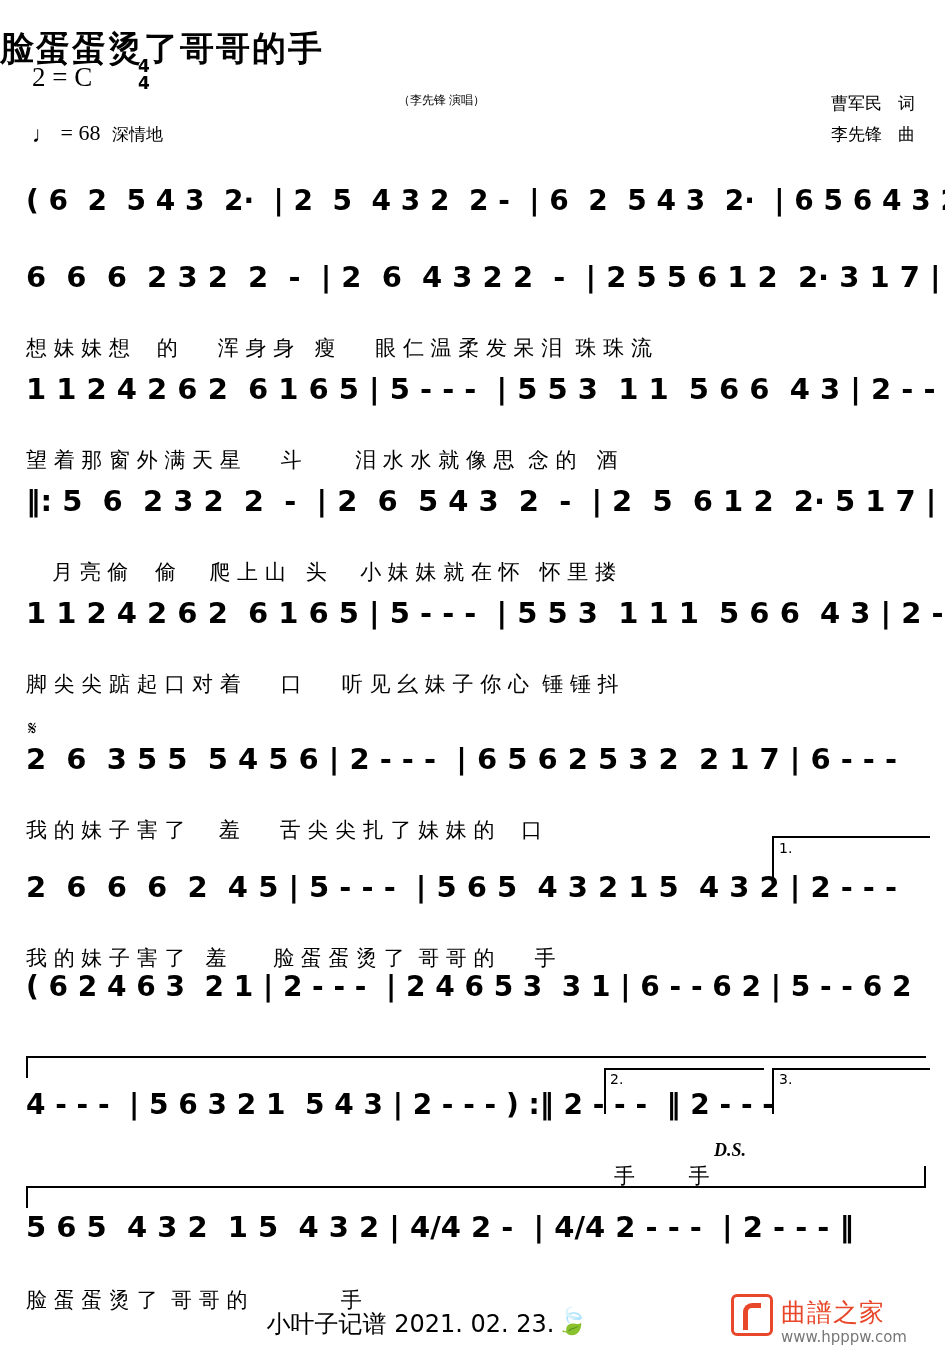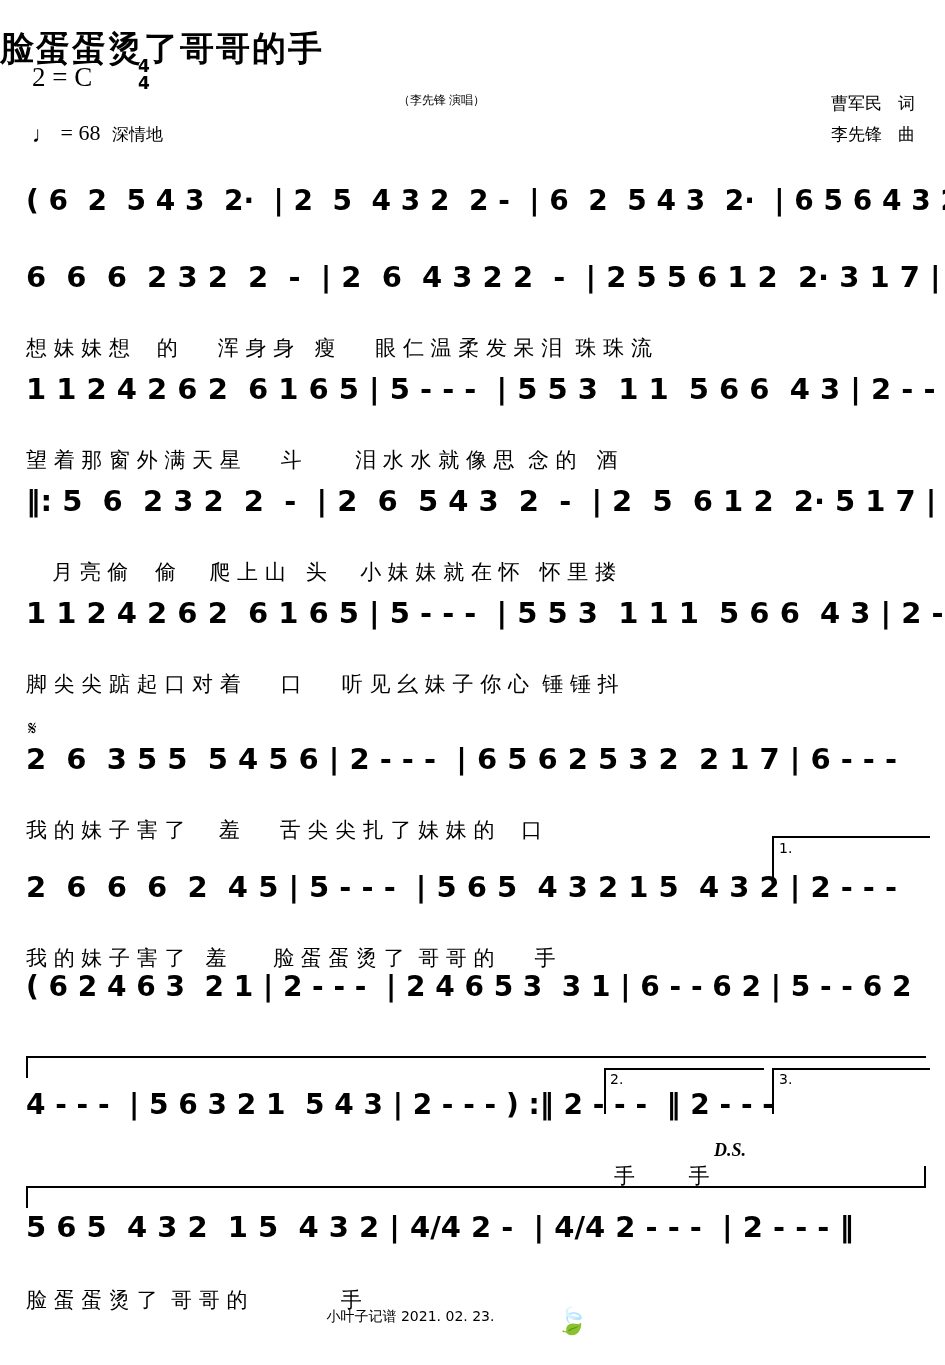--- a/index.html
+++ b/index.html
@@ -139,21 +139,21 @@
     font-size: 18px;
   }
 
   
   .footer-note {
     position: absolute;
     left: 0;
     top: 1308px;
     width: 821px;
     text-align: center;
-    font-size: 14px;
+    font-size: 24px;
     font-family: "DejaVu Sans", sans-serif;
   }
   .leaf {
     position: absolute;
     left: 556px;
     top: 1306px;
     font-size: 26px;
     color: #2e8b2e;
   }
   .watermark {
@@ -302,14 +302,19 @@
   <div class="ending-tick" style="top:1166px;left:924px;height:22px;"></div>
 
   <div class="row" style="top:1208px;">
     <div class="notes">5 6 5  4 3 2  1 5  4 3 2 | 4/4 2 -  | 4/4 2 - - -  | 2 - - - ‖</div>
     <div class="lyrics" style="top:52px;">脸 蛋 蛋 烫 了  哥 哥 的              手</div>
   </div>
 
   <div class="footer-note">小叶子记谱 2021. 02. 23.</div>
   <div class="leaf">🍃</div>
 
+  <div class="watermark">
+    <div class="wm-logo"></div>
+    <div class="wm-title">曲譜之家</div>
+    <div class="wm-url">www.hpppw.com</div>
+  </div>
 
 </div>
 
 </body></html>

